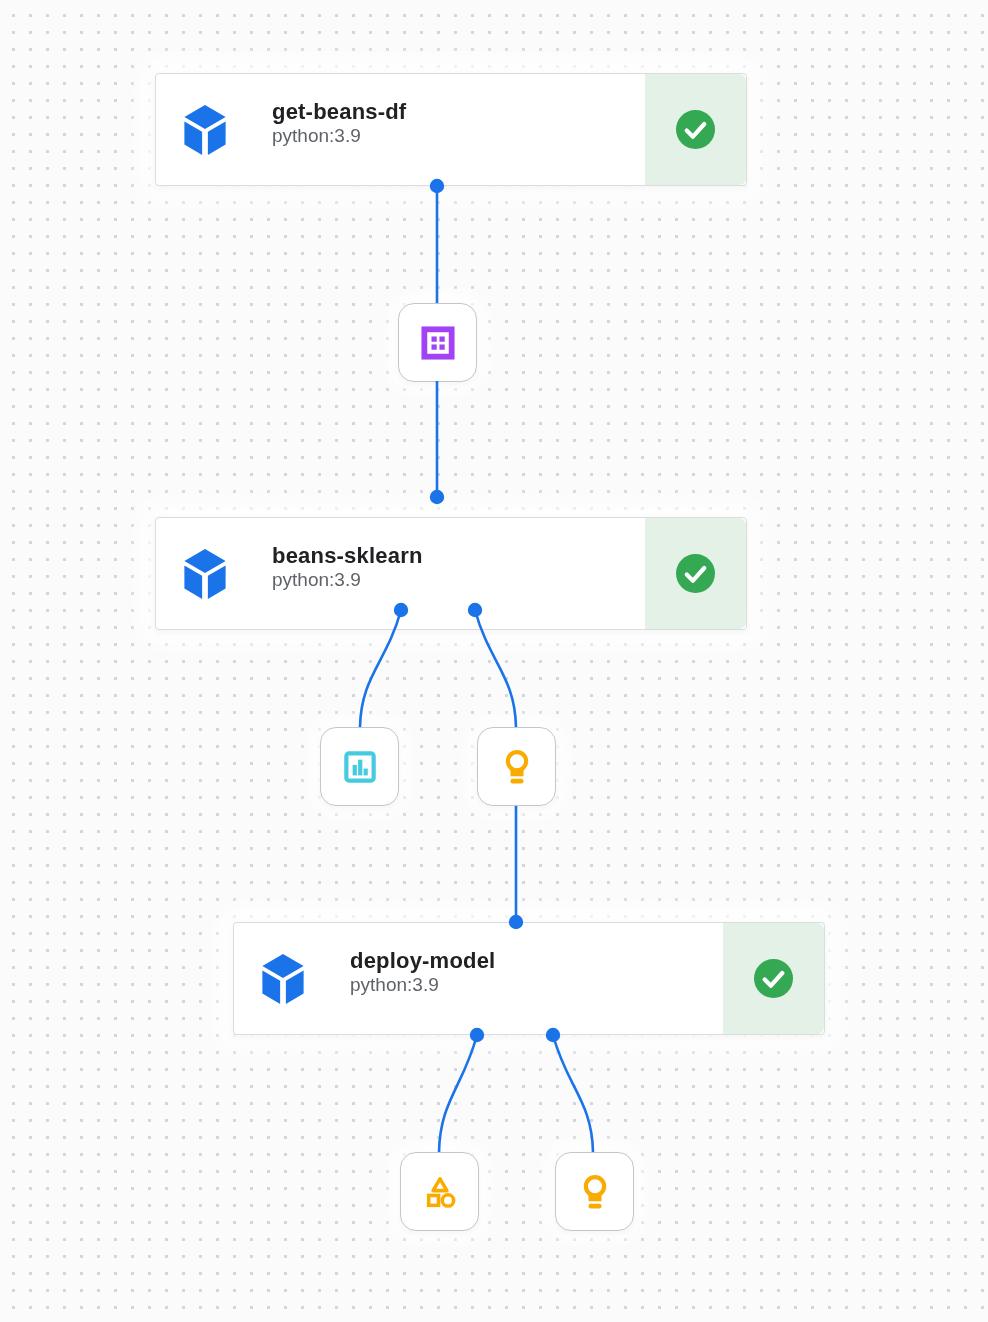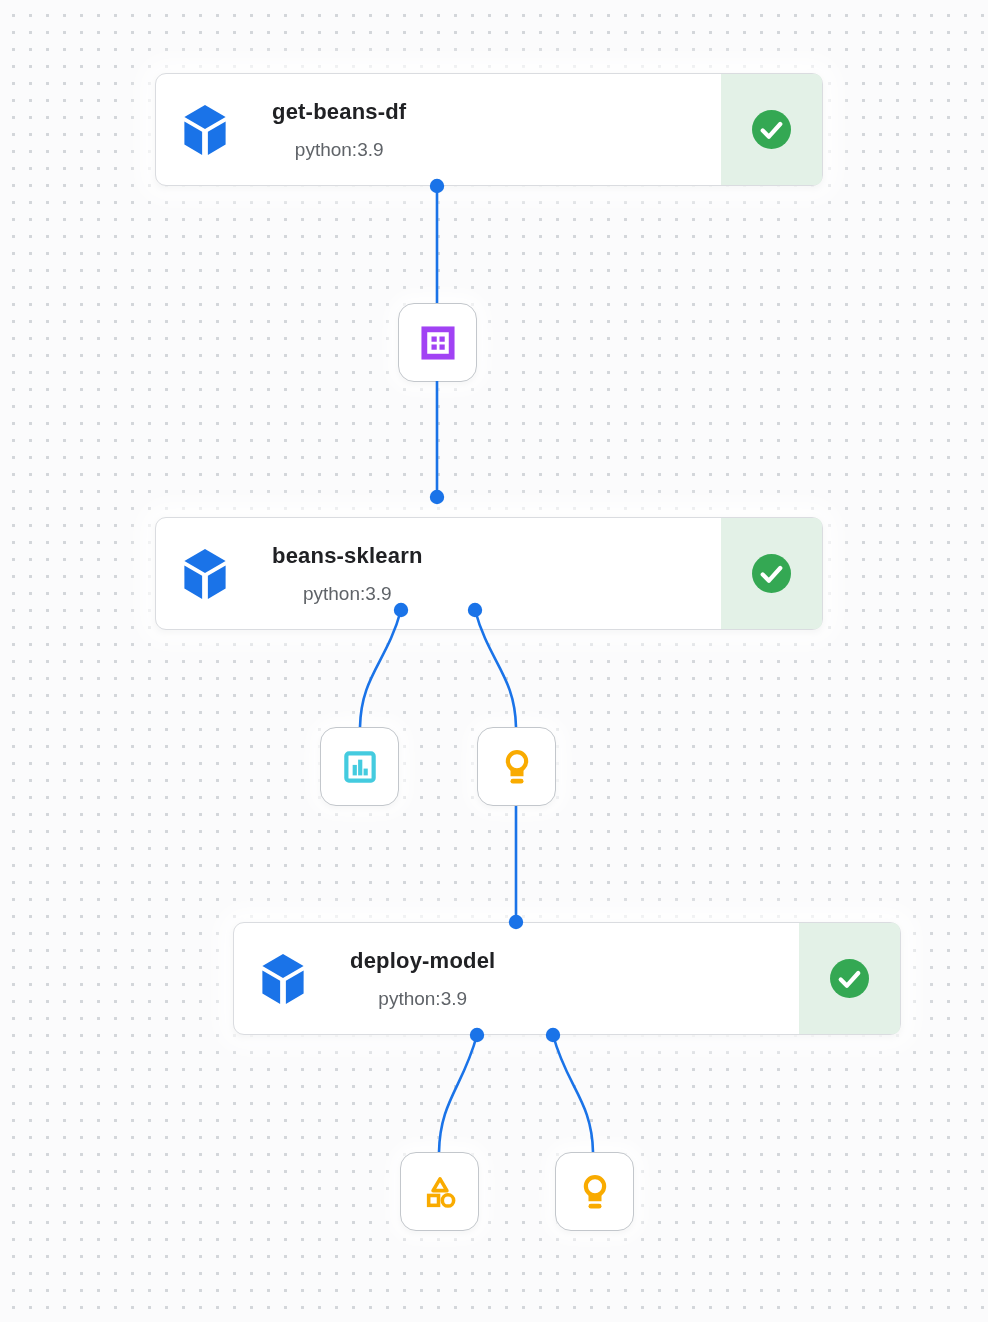--- a/index.html
+++ b/index.html
@@ -15,36 +15,36 @@
     background-position: 5px 7px;
   }
   .edges {
     position: absolute; left: 0; top: 0; width: 988px; height: 1322px;
     z-index: 5; pointer-events: none;
   }
   .edge { stroke: #1a73e8; stroke-width: 2.6; fill: none; }
   .cpoint { fill: #1a73e8; }
 
   .task-node {
-    position: absolute; width: 668px; height: 113px; box-sizing: border-box;
-    background: #ffffff; border: 1px solid #dadce0; border-radius: 11px;
+    position: absolute; width: 592px; height: 113px; box-sizing: border-box;
+    background: #ffffff; border: 1px solid #dadce0; border-radius: 4px;
     box-shadow: 0 0 22px 14px rgba(255,255,255,0.88), 0 2px 6px rgba(95,99,104,0.28);
     z-index: 2; cursor: pointer;
   }
   .task-node.n1 { left: 155px; top: 73px; }
   .task-node.n2 { left: 155px; top: 517px; }
   .task-node.n3 { left: 233px; top: 922px; }
 
   .task-icon {
     position: absolute; left: 26px; top: 50%; transform: translateY(-50%);
     width: 46px; height: 53px; color: #1a73e8;
   }
   .task-text { position: absolute; left: 116px; top: 25px; }
   .task-title { font-size: 22px; font-weight: 700; color: #202124; letter-spacing: 0.2px; }
-  .task-runtime { font-size: 19px; font-weight: 400; color: #5f6368; margin-top: 14px; text-align: center; }
+  .task-runtime { font-size: 19px; font-weight: 400; color: #5f6368; margin-top: 0; }
 
   .status-panel {
     position: absolute; top: 0; right: 0; bottom: 0; width: 101px;
     background: #e3f1e7; border-radius: 0 7px 7px 0;
     display: flex; align-items: center; justify-content: center;
   }
   .check-circle { width: 39px; height: 39px; display: block; }
 
   .artifact-node {
     position: absolute; width: 79px; height: 79px; box-sizing: border-box;

